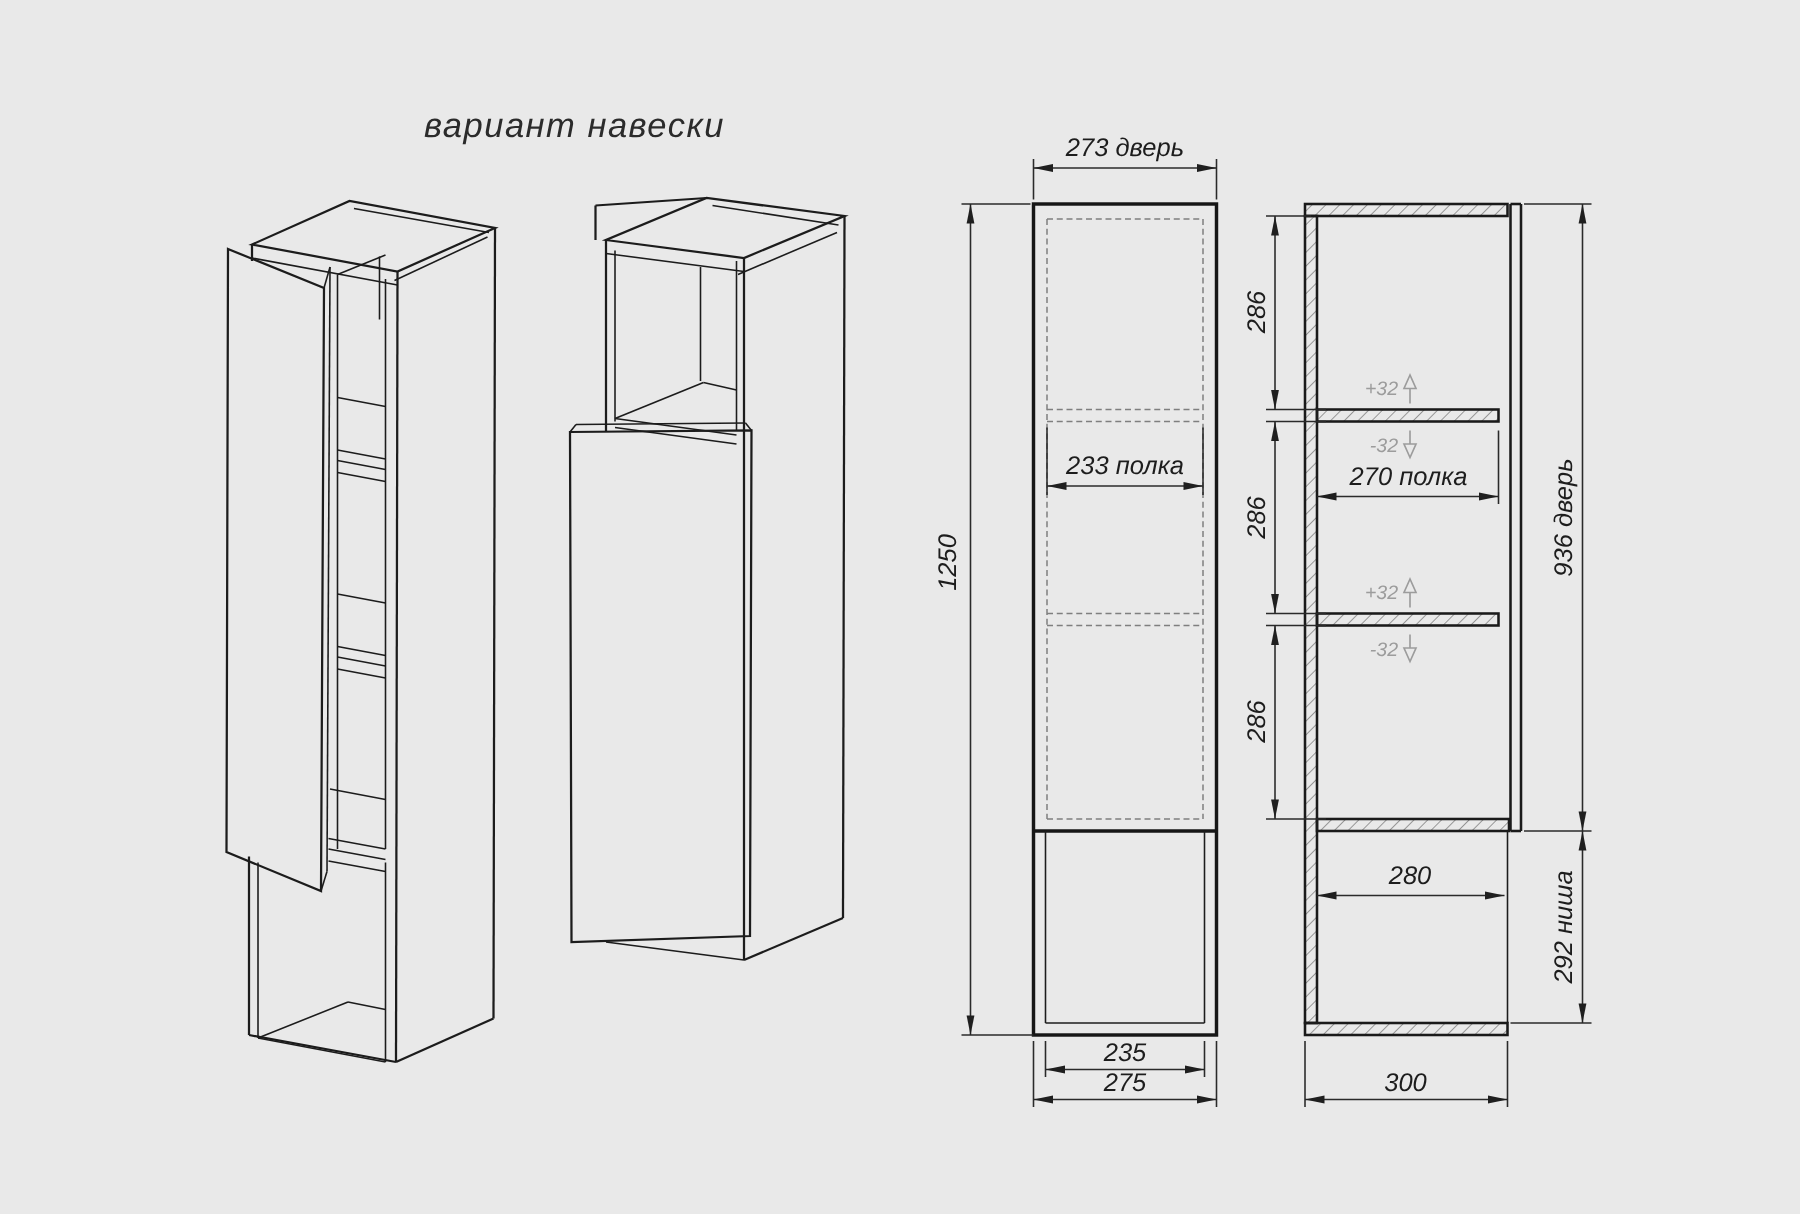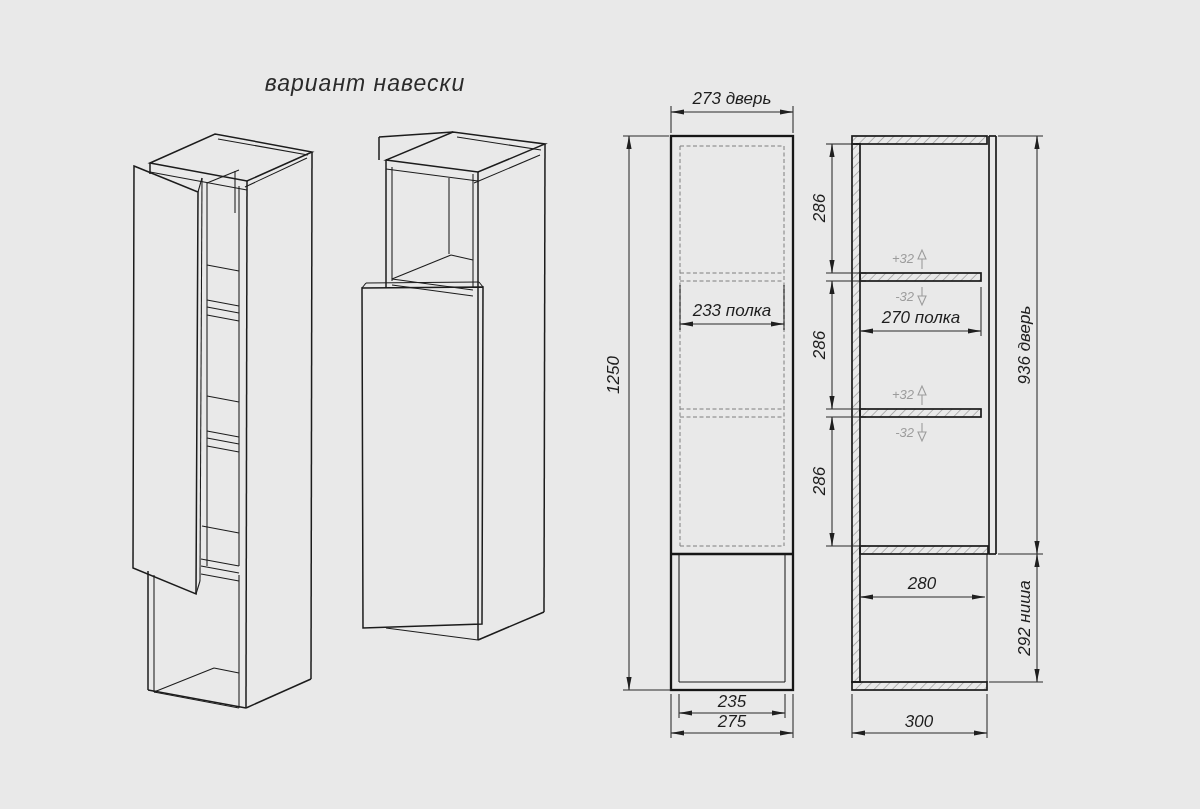--- a/index.html
+++ b/index.html
@@ -2,21 +2,21 @@
 <html><head>
 <meta charset="utf-8">
 <style>
   html,body{margin:0;padding:0;}
   body{
     width:1200px;height:809px;
     background:#e9e9e9;
     font-family:"Liberation Sans",sans-serif;
     overflow:hidden;
   }
-  .stage{position:relative;width:1116px;height:809px;}
+  .stage{position:relative;width:1116px;height:809px;margin-left:18px;}
   svg{display:block}
   svg text{
     font-family:"Liberation Sans",sans-serif;
     font-style:italic;
     fill:#1d1d1d;
   }
   .lbl{font-size:17px;}
   .lbl-sm{font-size:13px;fill:#9c9c9c;}
   .ttl{font-size:23px;fill:#2b2b2b;letter-spacing:1px;}
   .ol{stroke:#161616;stroke-width:2.3;fill:none;stroke-linejoin:miter;}

